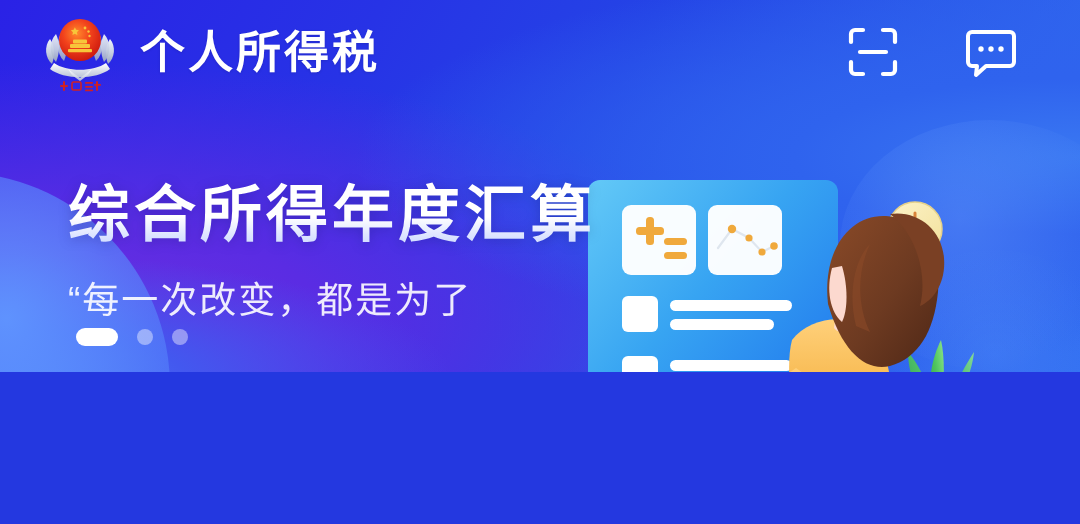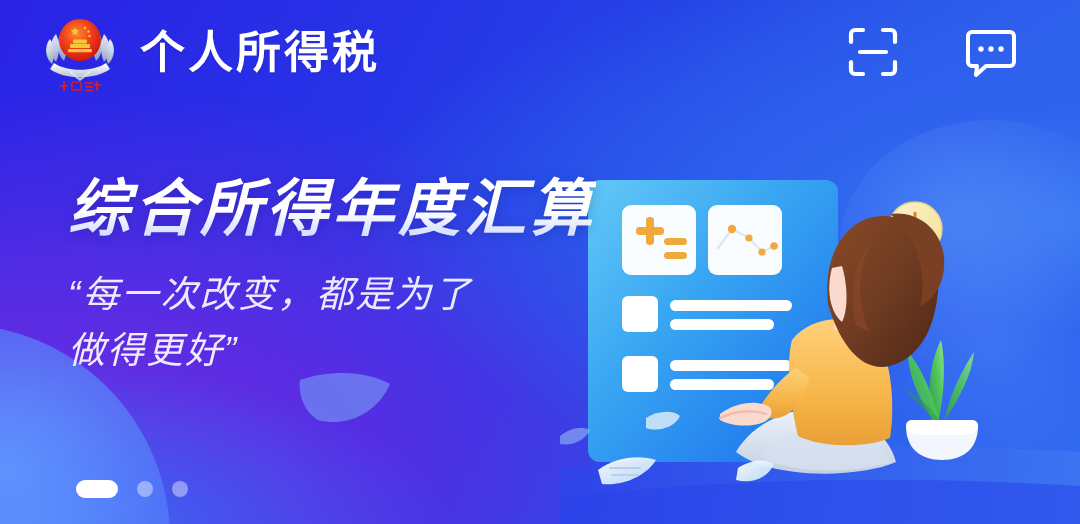--- a/index.html
+++ b/index.html
@@ -5,21 +5,21 @@
 <style>
   * { margin:0; padding:0; box-sizing:border-box; }
   html,body { width:1080px; height:524px; overflow:hidden; }
   body {
     font-family:"Liberation Sans","DejaVu Sans",sans-serif;
     background:#2438e0;
   }
 
   .screen{
     position:relative;
-    width:1080px; height:524px;
+    width:1080px; height:372px;
     overflow:hidden;
     background:
       radial-gradient(120% 95% at 100% 42%, #3a78f2 0%, #2f63ee 22%, rgba(47,99,238,0) 56%),
       radial-gradient(95% 80% at 2% 102%, #4a7bf5 0%, #4358ef 16%, rgba(67,88,239,0) 42%),
       radial-gradient(110% 120% at 6% 86%, #6a2ee0 0%, #5a2ce3 22%, rgba(90,44,227,0) 58%),
       linear-gradient(118deg, #2a22e6 0%, #2733e6 30%, #2444e6 52%, #2a59ea 72%, #3370f1 100%);
   }
 
   
   .blob{ position:absolute; border-radius:50%; pointer-events:none; }
@@ -62,21 +62,21 @@
 
   .header-actions{
     margin-left:auto;
     display:flex; align-items:center; gap:60px;
     padding-right:26px;
   }
   .hicon{ width:58px; height:58px; display:block; cursor:pointer; }
 
   
   .hero{
-    position:absolute; left:68px; top:176px; z-index:6;font-style:italic;
+    position:absolute; left:68px; top:182px; z-index:6;
   }
   .hero-title{
     font-size:62px; font-weight:700; line-height:1.08;
     letter-spacing:4px;
     background:linear-gradient(180deg,#ffffff 0%,#ffffff 52%,#dfe6ff 78%,#c9d6ff 100%);
     -webkit-background-clip:text; background-clip:text;
     -webkit-text-fill-color:transparent; color:#fff;
     white-space:nowrap;
     filter:drop-shadow(0 2px 6px rgba(10,20,90,.25));
   }
@@ -336,21 +336,20 @@
     </svg>
   </div>
 
   <svg style="position:absolute; left:292px; top:362px; width:120px; height:74px; z-index:4;" viewBox="0 0 120 74" xmlns="http://www.w3.org/2000/svg">
     <path d="M8 18 C36 8 74 8 98 22 C86 50 56 66 26 58 C12 50 6 32 8 18 Z" fill="#6f7ef0" opacity=".85"></path>
   </svg>
 
   <div class="hero">
     <div class="hero-title">综合所得年度汇算</div>
     <div class="hero-sub">“每一次改变，都是为了</div>
-    <div class="hero-sub" style="margin-top:0">做得更好”</div>
   </div>
 
   <div class="pager">
     <span class="dot active"></span>
     <span class="dot"></span>
     <span class="dot"></span>
   </div>
 
 </div>
 

